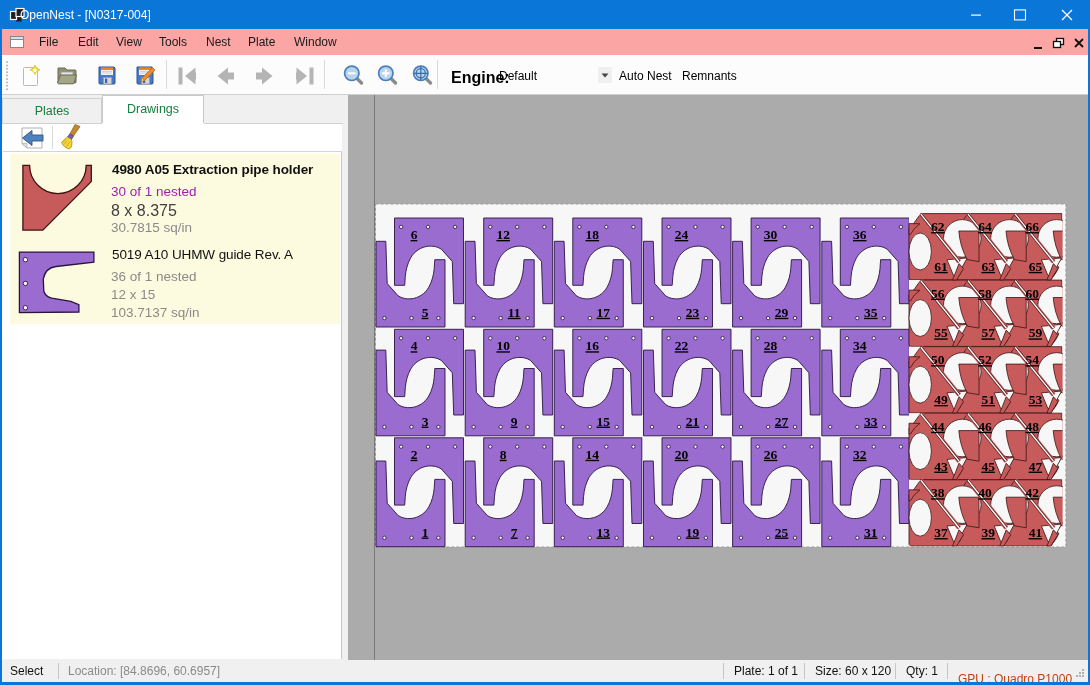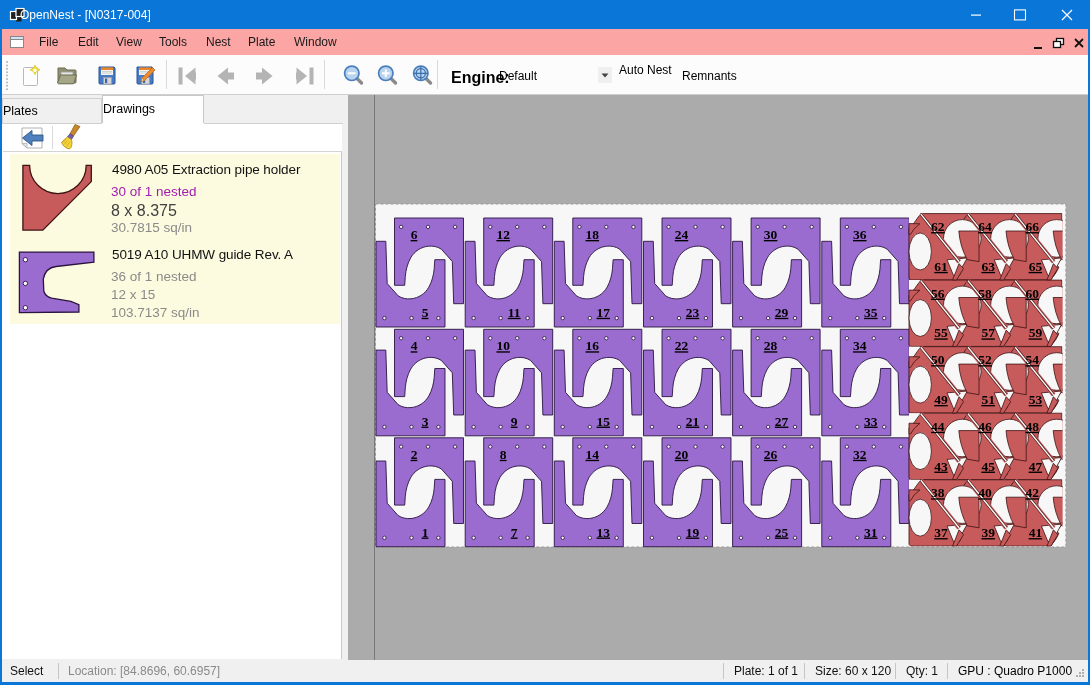--- a/index.html
+++ b/index.html
@@ -4,21 +4,21 @@
 *{margin:0;padding:0;box-sizing:border-box}
 body{width:1090px;height:685px;position:relative;font-family:"Liberation Sans",sans-serif;background:#fff;overflow:hidden}
 .abs{position:absolute}
 .titlebar{left:0;top:0;width:1090px;height:29px;background:#0a77d8;color:#fff}
 .menubar{left:2px;top:29px;width:1086px;height:26px;background:#fca5a5;color:#1a1a1a;font-size:12px}
 .menubar span.mi{position:absolute;top:6px}
 .toolbar{left:2px;top:55px;width:1086px;height:40px;background:#fcfcfc;border-bottom:1px solid #cfcfcf}
 .tbsep{position:absolute;top:5px;width:1px;height:29px;background:#d9d9d9}
 .leftpanel{left:2px;top:95px;width:346px;height:565px;background:#f0f0f0}
 .tabpage{position:absolute;left:0;top:28px;width:340px;height:536px;background:#fff;border-right:1px solid #c8c8c8}
-.tab{position:absolute;top:2px;height:26px;font-size:12.5px;text-align:left;color:#000000}
+.tab{position:absolute;top:2px;height:26px;font-size:12.5px;text-align:center;color:#15803d}
 .statusbar{left:2px;top:660px;width:1086px;height:22px;background:#f0f0f0;font-size:12px;color:#111}
 .statusbar .sep{position:absolute;top:3px;width:1px;height:16px;background:#c6c6c6}
 .bborder{left:0;top:682px;width:1090px;height:3px;background:#0a77d8}
 .lborder{left:0;top:29px;width:2px;height:656px;background:#0a77d8}
 .rborder{left:1088px;top:29px;width:2px;height:656px;background:#0a77d8}
 
 </style></head><body>
 <div class="abs titlebar">
 <svg class="abs" style="left:8px;top:6px" width="18" height="17">
       <rect x="8" y="11" width="5.5" height="4.5" fill="#1e1e1e"></rect>
@@ -135,21 +135,21 @@
     </svg>
 <div class="tbsep" style="left:164px"></div>
 <div class="tbsep" style="left:322px"></div>
 <div class="tbsep" style="left:434.5px"></div>
 <span class="abs" style="left:449px;top:14px;font-weight:bold;font-size:16px">Engine:</span>
 <span class="abs" style="left:497px;top:14px;font-size:12px">Default</span>
 <div class="abs" style="left:596px;top:12px;width:14px;height:16px;background:#f0f0f0"></div>
 <svg class="abs" style="left:596px;top:12px" width="14" height="16">
       <path d="M3.5,6.5 L10.5,6.5 L7,10.5 Z" fill="#444"></path>
     </svg>
-<span class="abs" style="left:617px;top:8px;font-size:12px">Auto Nest</span>
+<span class="abs" style="left:617px;top:14px;font-size:12px">Auto Nest</span>
 <span class="abs" style="left:680px;top:14px;font-size:12px">Remnants</span>
 </div>
 <div class="abs leftpanel">
 <div class="tabpage"></div>
 <div class="tab" style="left:0;top:3px;width:100px;background:#f0f0f0;border:1px solid #d0d0d0;border-bottom:none;line-height:25px">Plates</div>
 <div class="tab" style="left:100px;top:0;width:102px;height:29px;background:#fff;border:1px solid #c8c8c8;border-bottom:none;line-height:27px">Drawings</div>
 <div class="abs" style="left:1px;top:28px;width:339px;height:29px;background:#fff;border-bottom:1px solid #d4d4d4"></div>
 <div class="abs" style="left:0;top:28px;width:100px;height:1px;background:#d0d0d0"></div>
 <div class="abs" style="left:202px;top:28px;width:139px;height:1px;background:#d0d0d0"></div>
 <svg class="abs" style="left:16px;top:32px" width="28" height="22" viewBox="0 0 28 22">
@@ -167,21 +167,21 @@
 <div class="abs" style="left:8px;top:58.5px;width:330px;height:170px;background:#fdfbdf"></div>
 <svg class="abs" style="left:0;top:0" width="346" height="565" viewBox="2 95 346 565">
       <path d="M22.9,165.3 H29.6 A26.9,26.9 0 1 0 86.2,165.3 H91.3 V181.6 L42.8,230.1 H22.9 Z" fill="#c75b5c" stroke="#3d1212" stroke-width="1.3"></path>
       <path d="M19.4,252.1 H93.9 V262.2 L56.1,266.5 C48,267.5 44.5,272 43.3,279 L43.8,291 C44.8,295 47.5,297.2 51.7,298.1 L70.9,301.4 L78.9,304.7 V312 L19.4,312.7 Z" fill="#9a6ccf" stroke="#2a1440" stroke-width="1.3"></path>
       <g fill="#fff" stroke="#2a1440" stroke-width="0.9">
         <circle cx="25.4" cy="259.7" r="2.2"></circle>
         <circle cx="25.4" cy="283.4" r="2.2"></circle>
         <circle cx="25.4" cy="307.7" r="2.2"></circle>
       </g>
     </svg>
-<span class="abs" style="left:110px;top:67px;font-size:13.5px;letter-spacing:-0.1px;font-weight:normal;color:#111">4980 A05 Extraction pipe holder</span>
+<span class="abs" style="left:110px;top:67px;font-size:13.5px;letter-spacing:-0.1px;font-weight:bold;color:#111">4980 A05 Extraction pipe holder</span>
 <span class="abs" style="left:109px;top:89px;font-size:13.5px;color:#a21caf">30 of 1 nested</span>
 <span class="abs" style="left:109px;top:107px;font-size:16px;color:#404040">8 x 8.375</span>
 <span class="abs" style="left:109px;top:125px;font-size:13.5px;color:#8a8a8a">30.7815 sq/in</span>
 <span class="abs" style="left:110px;top:151.5px;font-size:13.5px;letter-spacing:-0.1px;font-weight:normal;color:#111">5019 A10 UHMW guide Rev. A</span>
 <span class="abs" style="left:109px;top:173.5px;font-size:13.5px;color:#8a8a8a">36 of 1 nested</span>
 <span class="abs" style="left:109px;top:191.5px;font-size:13.5px;color:#8a8a8a">12 x 15</span>
 <span class="abs" style="left:109px;top:209.5px;font-size:13.5px;color:#8a8a8a">103.7137 sq/in</span>
 </div>
 <svg width="742" height="565" viewBox="348 95 742 565" style="position:absolute;left:348px;top:95px">
 <defs>
@@ -520,21 +520,21 @@
 <span class="abs" style="left:8px;top:4px">Select</span>
 <div class="sep" style="left:56px"></div>
 <span class="abs" style="left:66px;top:4px;color:#8a8a8a">Location: [84.8696, 60.6957]</span>
 <div class="sep" style="left:721px"></div>
 <span class="abs" style="left:732px;top:4px">Plate: 1 of 1</span>
 <div class="sep" style="left:802px"></div>
 <span class="abs" style="left:813px;top:4px">Size: 60 x 120</span>
 <div class="sep" style="left:893px"></div>
 <span class="abs" style="left:904px;top:4px">Qty: 1</span>
 <div class="sep" style="left:945px"></div>
-<span class="abs" style="left:956px;top:4px;color:#000000">GPU : Quadro P1000</span>
+<span class="abs" style="left:956px;top:12px;color:#c2410c">GPU : Quadro P1000</span>
 <svg class="abs" style="left:1072px;top:7px" width="12" height="12">
       <circle cx="9" cy="3" r="1" fill="#9a9a9a"></circle>
       <circle cx="9" cy="6" r="1" fill="#9a9a9a"></circle>
       <circle cx="9" cy="9" r="1" fill="#9a9a9a"></circle>
       <circle cx="6" cy="6" r="1" fill="#9a9a9a"></circle>
       <circle cx="6" cy="9" r="1" fill="#9a9a9a"></circle>
       <circle cx="3" cy="9" r="1" fill="#9a9a9a"></circle>
     </svg>
 </div>
 <div class="abs bborder"></div>

